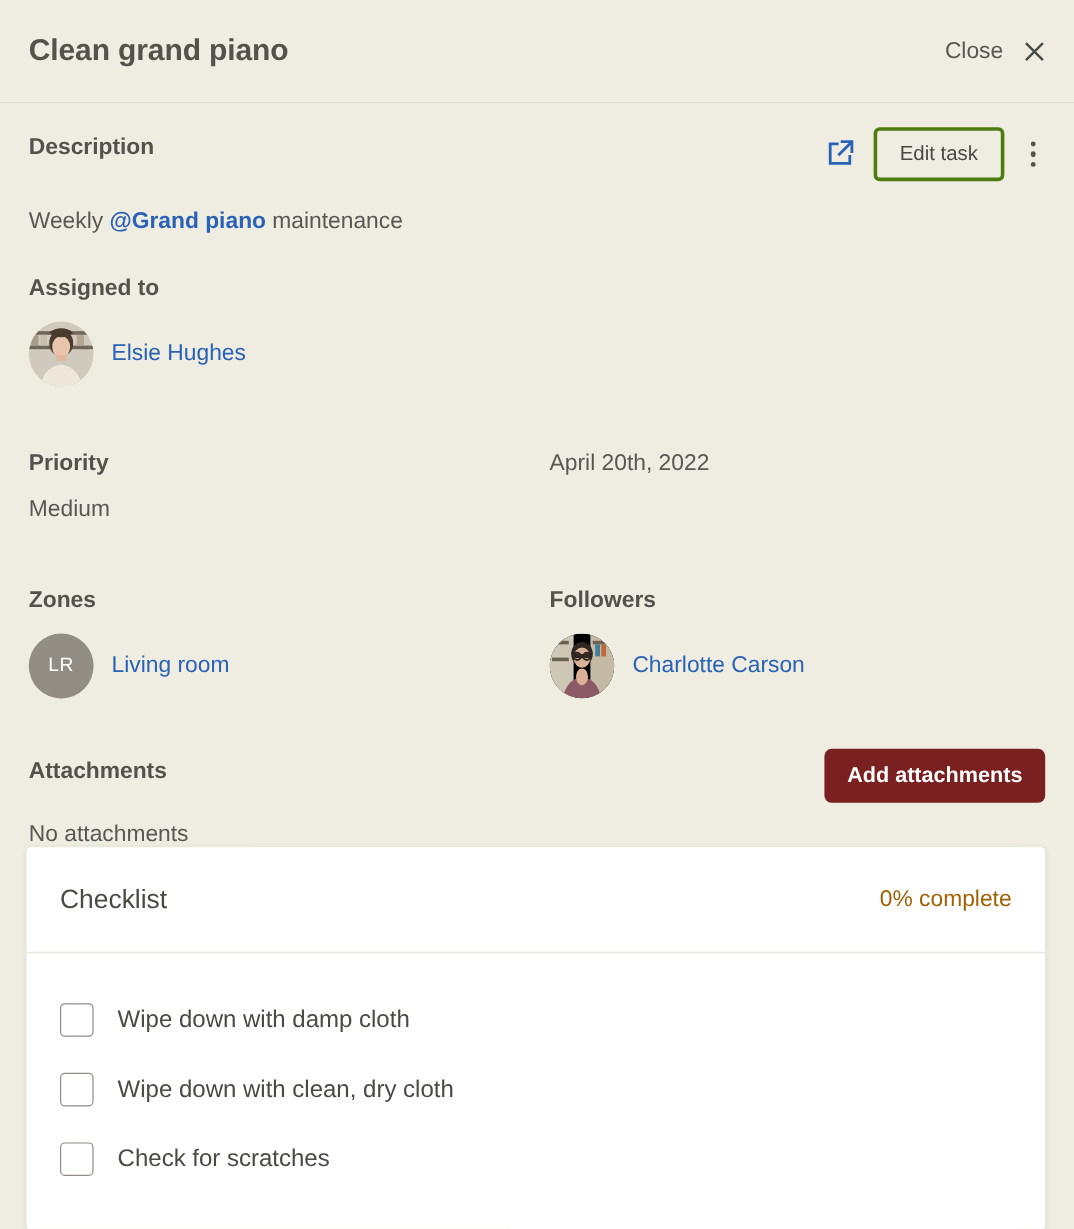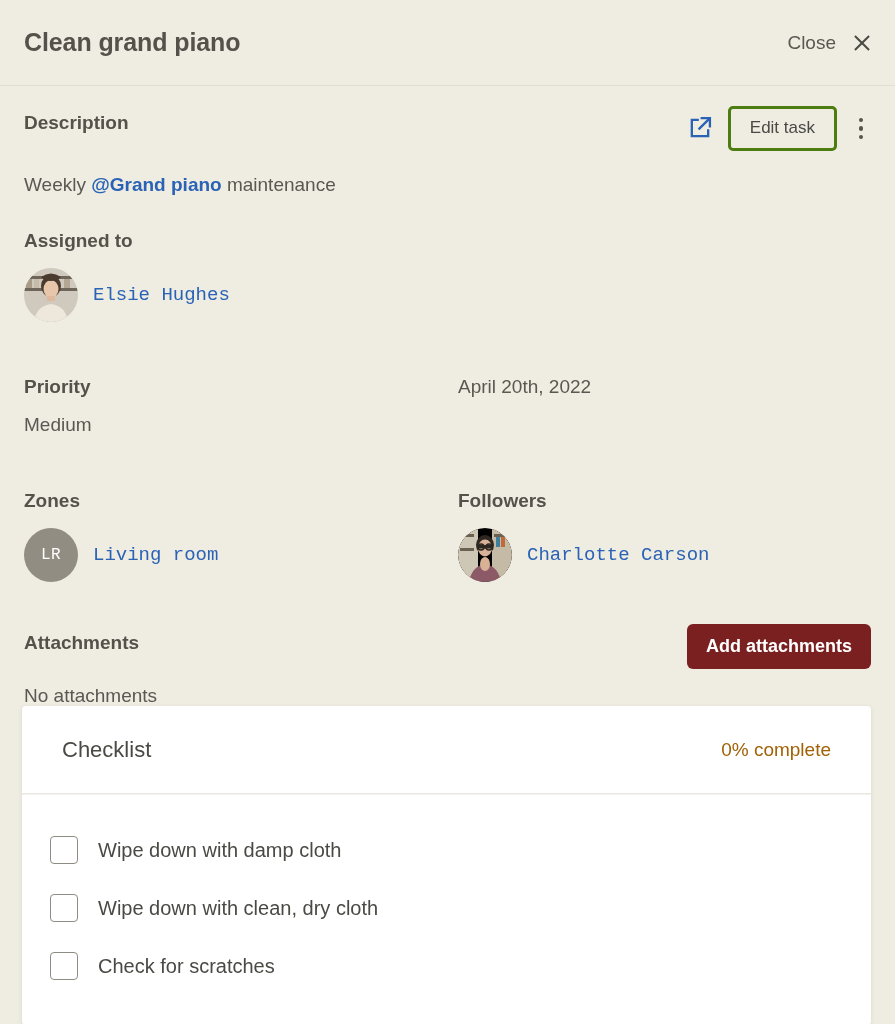--- a/index.html
+++ b/index.html
@@ -169,21 +169,20 @@
   }
   .field-value {
     font-size: 19px;
     color: #5A5852;
   }
 
   .person {
     display: flex;
     align-items: center;
     gap: 15px;
-    font-family: Liberation Mono, monospace;
   }
   .person-name {
     font-size: 19px;
     color: #2A62B6;
     cursor: pointer;
   }
 
   .avatar {
     width: 54px;
     height: 54px;
@@ -282,21 +281,21 @@
     background: #FFFFFF;
     border-radius: 4px;
     box-shadow: 0 1px 4px rgba(90, 85, 70, 0.13);
     overflow: hidden;
   }
   .checklist-header {
     height: 88px;
     display: flex;
     align-items: center;
     justify-content: space-between;
-    padding: 0 40px;
+    padding: 0 28px;
     border-bottom: 1px solid #EAE8E0;
   }
   .checklist-title {
     font-size: 22px;
     color: #4A4A45;
   }
   .checklist-progress {
     font-size: 19px;
     color: #a16207;
   }

